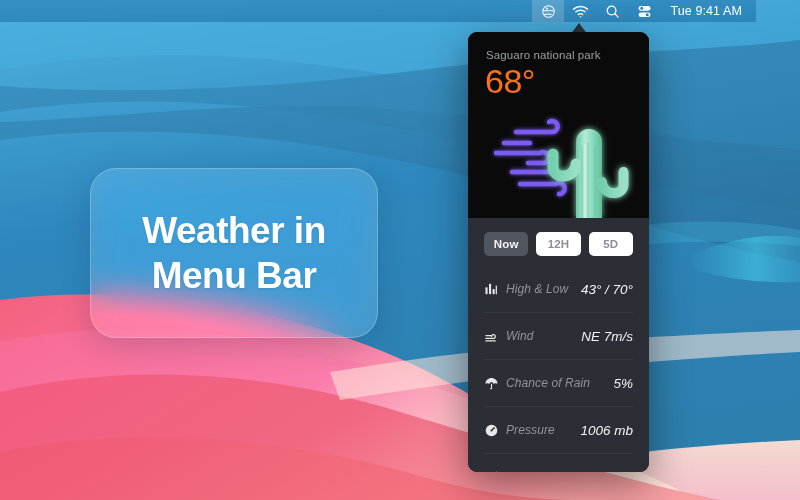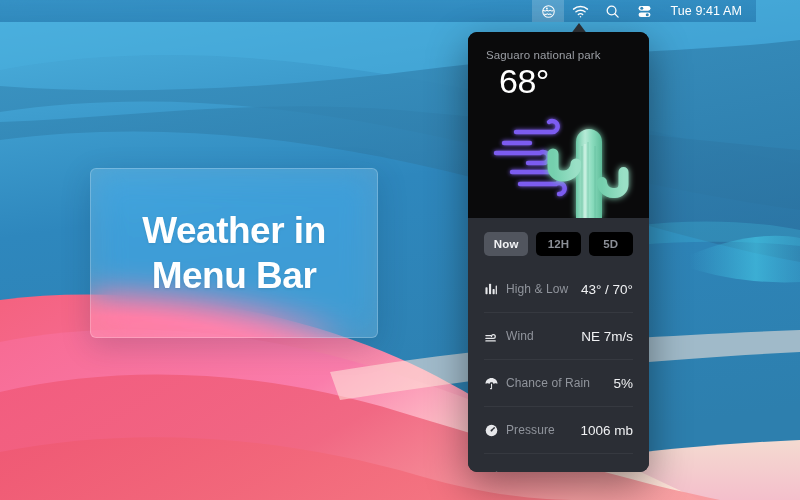--- a/index.html
+++ b/index.html
@@ -31,21 +31,21 @@
   .mb-icon.active { background:rgba(255,255,255,.18); }
   #mb-clock {
     color:#fff; font-size:12.5px; letter-spacing:.1px;
     padding:0 4px 0 10px; white-space:nowrap;
     font-family:"Liberation Sans", sans-serif;
   }
 
   
   #glass-card {
     position:absolute; left:90px; top:168px; width:288px; height:170px;
-    border-radius:6px;
+    border-radius:26px;
     background:rgba(255,255,255,.17);
     backdrop-filter:blur(16px) saturate(130%);
     border:1px solid rgba(255,255,255,.22);
     box-shadow:0 8px 30px rgba(10,40,70,.18);
     display:flex; flex-direction:column; align-items:center; justify-content:center;
     z-index:20;
   }
   #glass-card .line {
     color:#fff; font-size:37px; line-height:45px; font-weight:700;
     letter-spacing:-.5px; text-align:center;
@@ -66,40 +66,40 @@
     display:flex; flex-direction:column;
   }
   #panel-hero {
     background:#0a0a0b; height:186px; position:relative; flex:none;
   }
   #loc-name {
     position:absolute; left:18px; top:17px;
     color:#9b9ea4; font-size:11.5px; letter-spacing:.1px;
   }
   #temp-now {
-    position:absolute; left:31px; top:30px;
-    color:#ffffff; font-size:34px; font-weight:300; letter-spacing:-.5px;
+    position:absolute; left:17px; top:30px;
+    color:#f97316; font-size:34px; font-weight:300; letter-spacing:-.5px;
   }
   #hero-art { position:absolute; left:0; top:70px; width:222px; height:116px; }
 
   #panel-body {
     background:#2b2e35; flex:1; display:flex; flex-direction:column;
   }
   #tabs {
     display:flex; gap:8px; padding:14px 16px 10px 16px;
   }
   .tab {
     flex:1; height:24px; border-radius:5px;
     display:flex; align-items:center; justify-content:center;
     font-size:11.5px; font-weight:700; color:#8b8f97;
-    background:#000000; letter-spacing:.2px;
+    background:#ffffff; letter-spacing:.2px;
   }
   .tab.selected { background:#51555e; color:#f2f3f5; }
 
-  #rows { display:flex; flex-direction:column; padding:0 16px; }
+  #rows { display:flex; flex-direction:column; padding:0 16px;font-style:italic; }
   .row {
     display:flex; align-items:center; height:47px;
     border-bottom:1px solid rgba(255,255,255,.055);
   }
   .row:last-child { border-bottom:none; }
   .row-icon {
     width:22px; flex:none; display:flex; align-items:center; justify-content:flex-start;
     color:#e6e7ea;
   }
   .row-label { flex:1; color:#90949c; font-size:12px; letter-spacing:.1px; }

